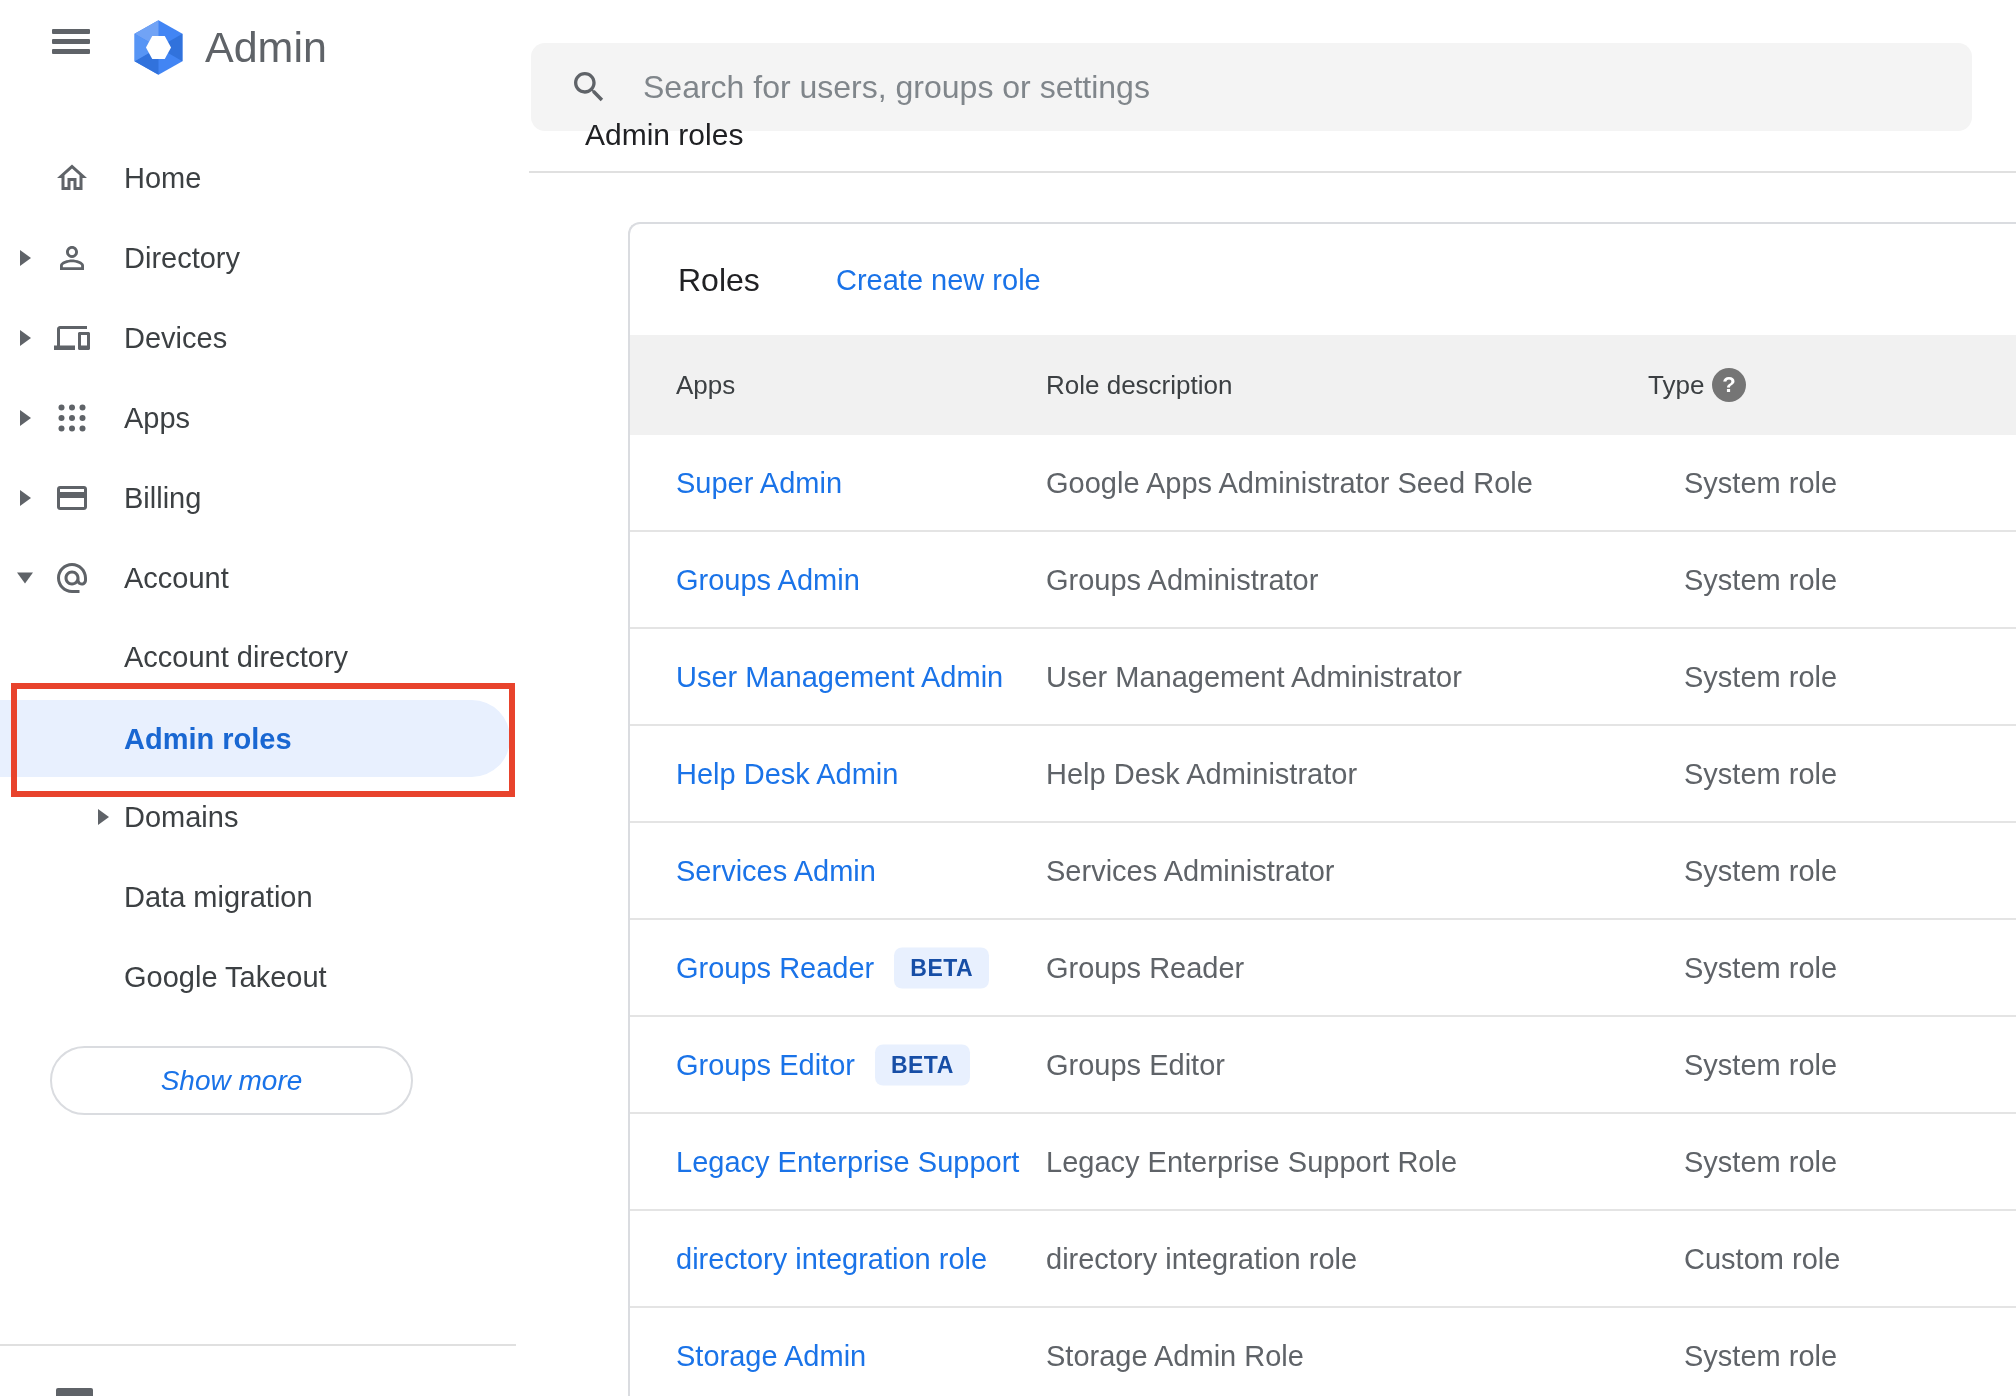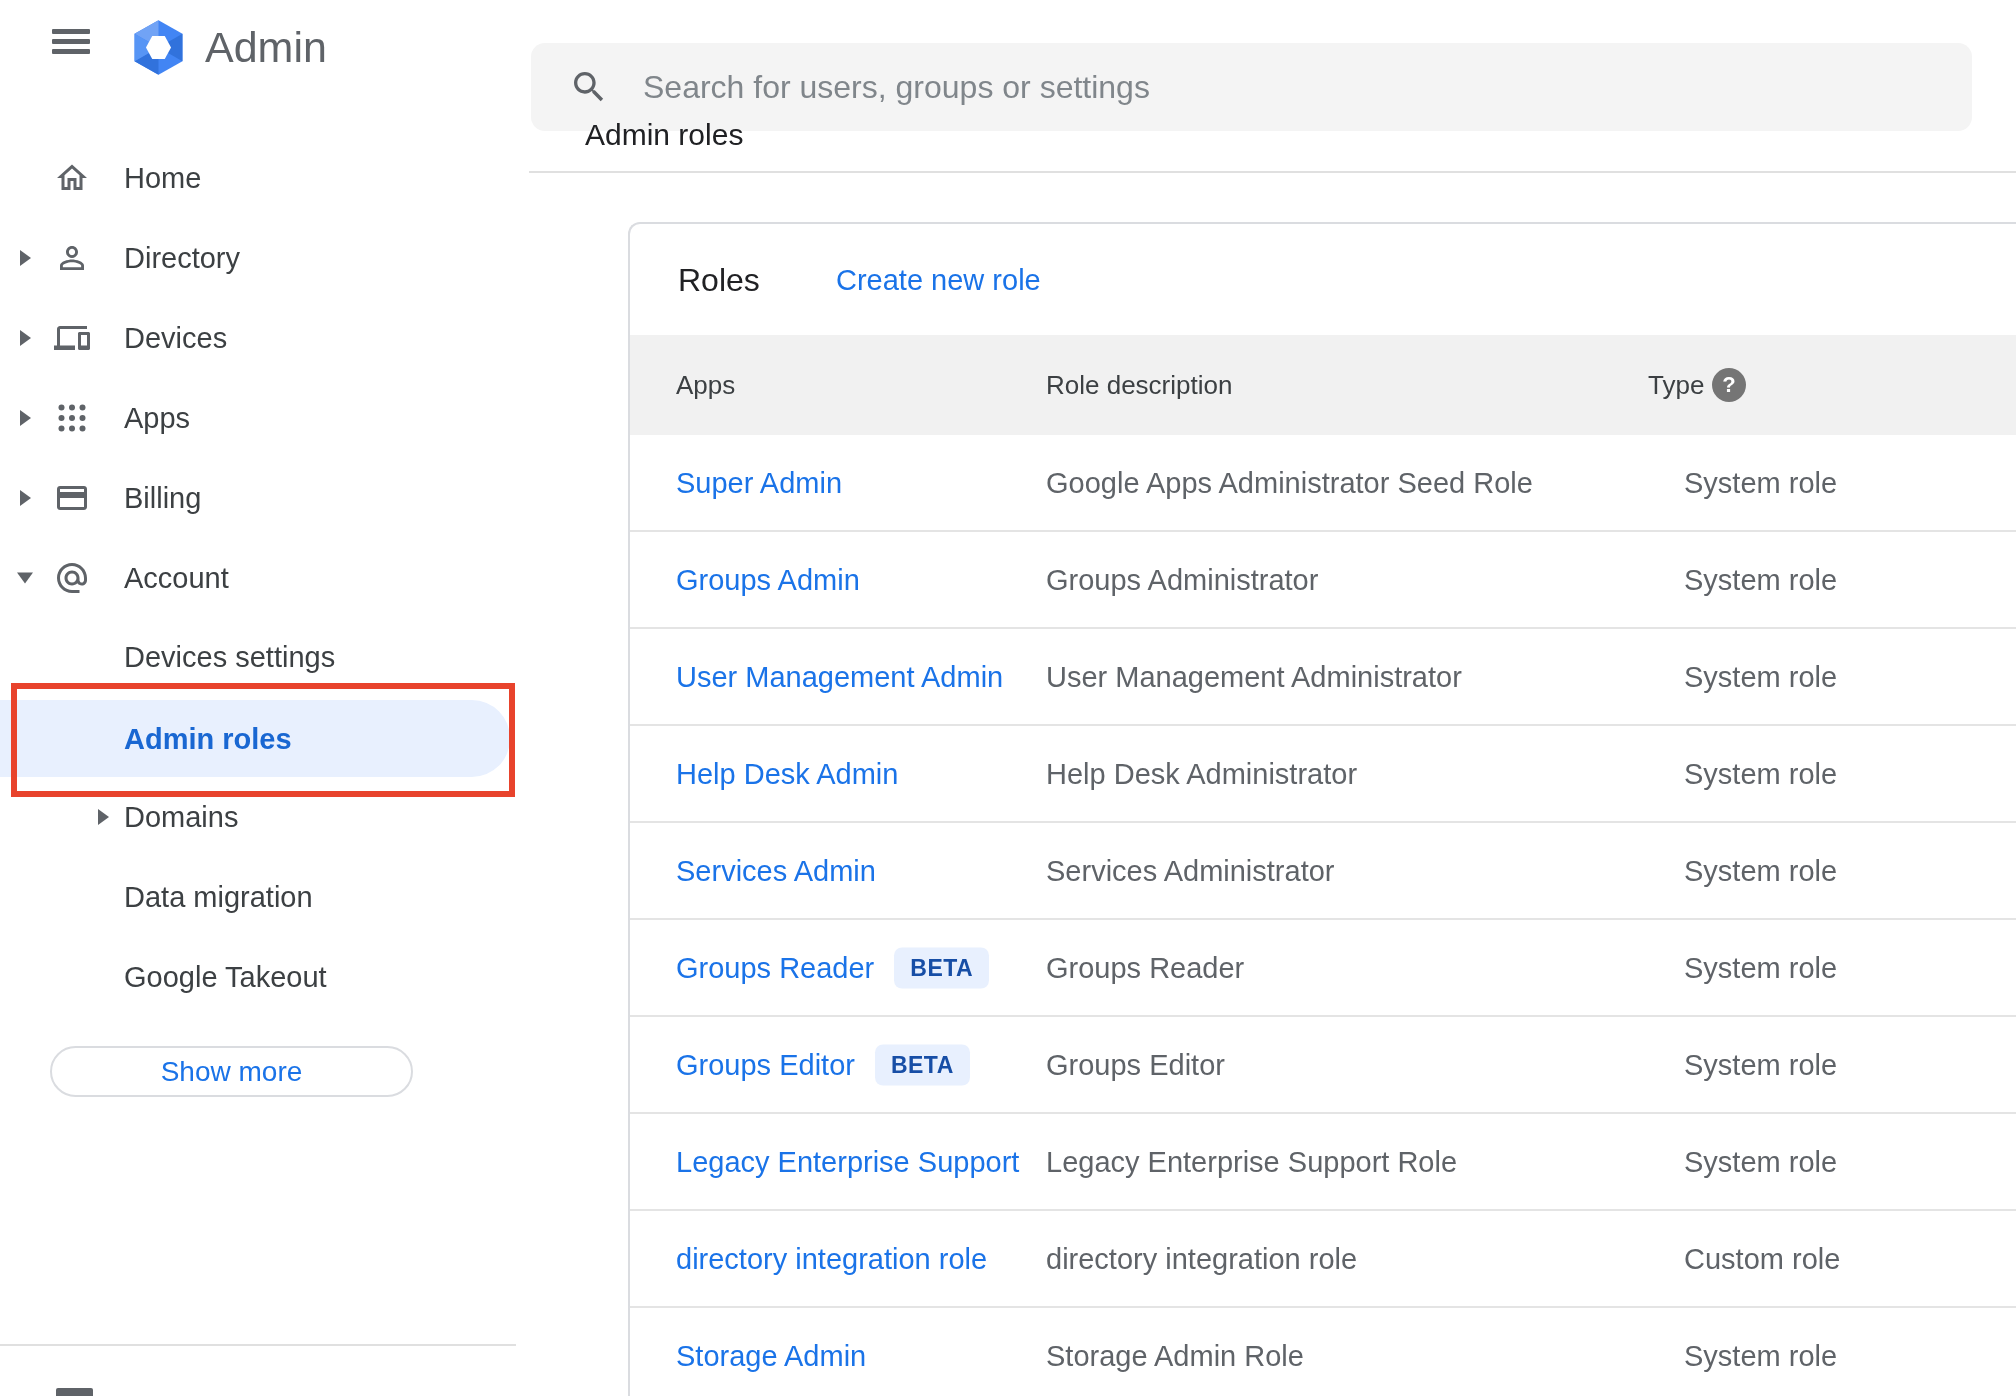--- a/index.html
+++ b/index.html
@@ -24,23 +24,23 @@
   .nav-item .nicon { position:absolute; left:54px; top:50%; transform:translateY(-50%); width:36px; height:36px; }
   .arrow-right { position:absolute; left:20px; top:50%; transform:translateY(-50%); width:0; height:0;
     border-left:11px solid #5f6368; border-top:8px solid transparent; border-bottom:8px solid transparent; }
   .arrow-down { position:absolute; left:17px; top:50%; transform:translateY(-50%); width:0; height:0;
     border-top:11px solid #5f6368; border-left:8px solid transparent; border-right:8px solid transparent; }
   .sub-arrow { left:98px; }
   .active-pill { position:absolute; left:0; top:700px; width:510px; height:77px; background:#e8f0fe; border-radius:0 38px 38px 0; }
   .nav-sub.active .label { color:#1967d2; font-weight:bold; }
   .annotation-box { position:absolute; left:11px; top:683px; width:504px; height:114px; border:6px solid #e8432c; background:transparent; pointer-events:none; z-index:6; }
 
-  .show-more { position:absolute; left:50px; top:1046px; width:363px; height:51px; background:#fff;
+  .show-more { position:absolute; left:50px; top:1046px; width:363px; height:69px; background:#fff;
     border:2px solid #dadce0; border-radius:35px; font-family:"Liberation Sans",sans-serif;
-    font-size:28px; color:#1a73e8; cursor:pointer; }
+    font-size:28px; color:#1a73e8; cursor:pointer;font-style:italic; }
   .sidebar-divider { position:absolute; left:0; top:1344px; width:516px; height:2px; background:#e0e0e0; }
   .partial-icon { position:absolute; left:56px; top:1388px; width:37px; height:8px; background:#5f6368; border-radius:2px 2px 0 0; }
 
   
   .searchbar { position:absolute; left:531px; top:0; width:1441px; height:88px; background:#f4f4f4; border-radius:14px;margin-top:43px; }
   .search-icon { position:absolute; left:38px; top:24px; width:40px; height:40px; }
   .search-input { position:absolute; left:112px; top:0; width:1280px; height:88px; border:none; background:transparent;
     font-family:"Liberation Sans",sans-serif; font-size:32px; color:#3c4043; outline:none; }
   .search-input::placeholder { color:#80868b; opacity:1; }
 
@@ -139,21 +139,21 @@
 
   <div class="nav-item" style="top:538px">
     <span class="arrow-down"></span>
     <svg class="nicon gicon" viewBox="0 0 24 24">
         <path d="M12 2C6.48 2 2 6.48 2 12s4.48 10 10 10h5v-2h-5c-4.34 0-8-3.66-8-8s3.66-8 8-8 8 3.66 8 8v1.43c0 .79-.71 1.57-1.5 1.57s-1.5-.78-1.5-1.57V12c0-2.76-2.24-5-5-5s-5 2.24-5 5 2.24 5 5 5c1.38 0 2.64-.56 3.54-1.47.65.89 1.77 1.47 2.96 1.47 1.97 0 3.5-1.6 3.5-3.57V12c0-5.52-4.48-10-10-10zm0 13c-1.66 0-3-1.34-3-3s1.34-3 3-3 3 1.34 3 3-1.34 3-3 3z"></path>
       </svg>
     <span class="label">Account</span>
   </div>
 
   <div class="nav-item nav-sub" style="top:617px">
-    <span class="label">Devices settings</span>
+    <span class="label">Account directory</span>
   </div>
 
   <div class="active-pill"></div>
   <div class="nav-item nav-sub active" style="top:700px;height:77px">
     <span class="label">Admin roles</span>
   </div>
   <div class="annotation-box"></div>
 
   <div class="nav-item nav-sub" style="top:777px">
     <span class="arrow-right sub-arrow"></span>

